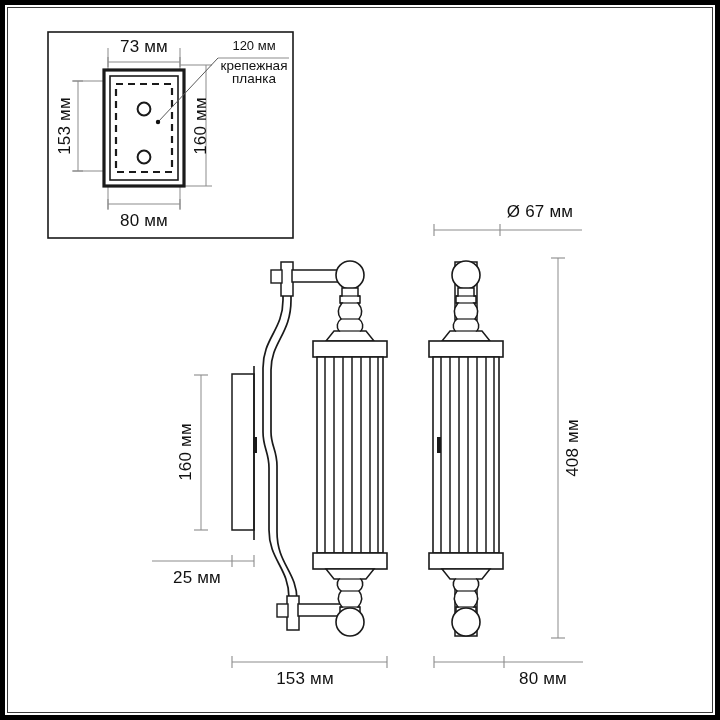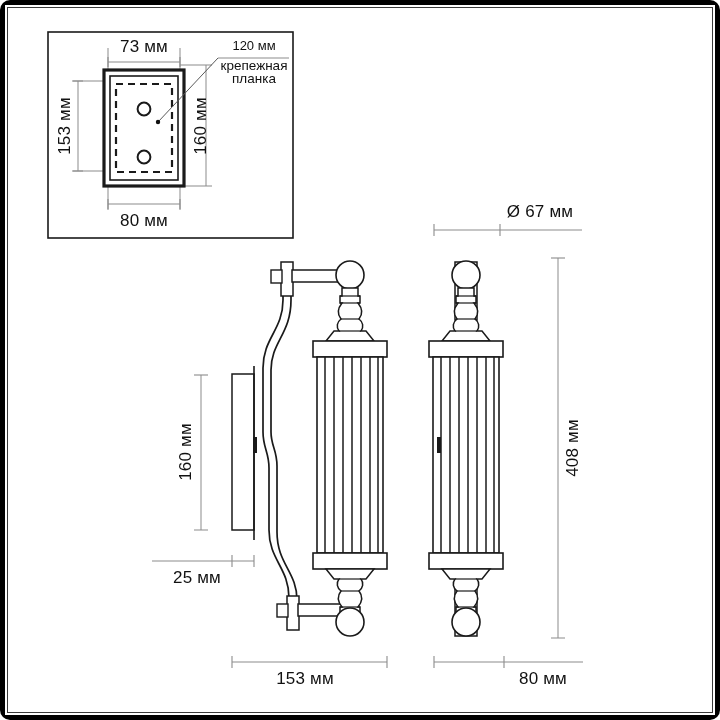--- a/index.html
+++ b/index.html
@@ -6,21 +6,20 @@
   html,body{margin:0;padding:0;background:#ffffff;}
   body{
     font-family:"Liberation Sans","DejaVu Sans",sans-serif;
   }
   #sheet{
     position:relative;
     width:720px;height:720px;
     background:#ffffff;
     box-sizing:border-box;
     overflow:hidden;
-    border-radius:10px;
   }
   
   #frame-outer{
     position:absolute;left:0;top:0;width:720px;height:720px;
     box-sizing:border-box;
     border:5px solid #000000;
   }
   #frame-inner{
     position:absolute;left:7px;top:7px;
     width:706px;height:706px;

